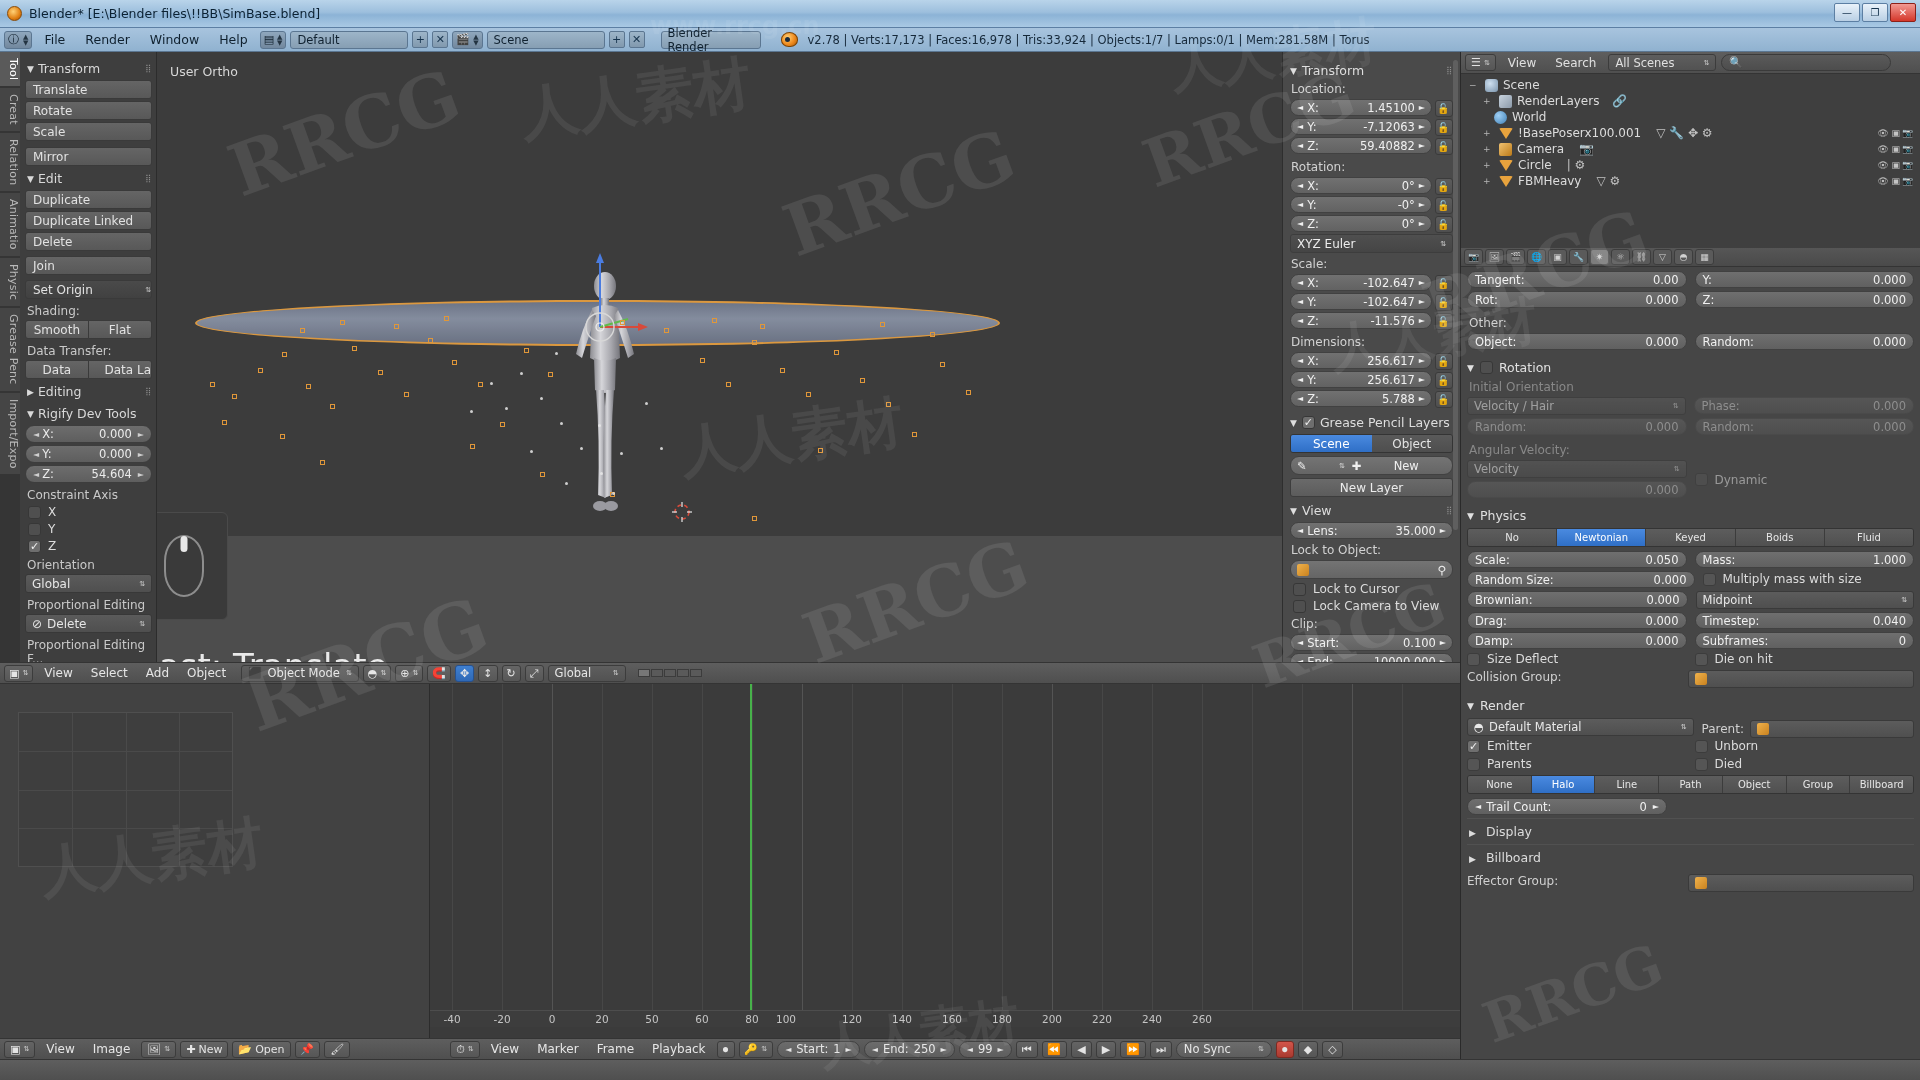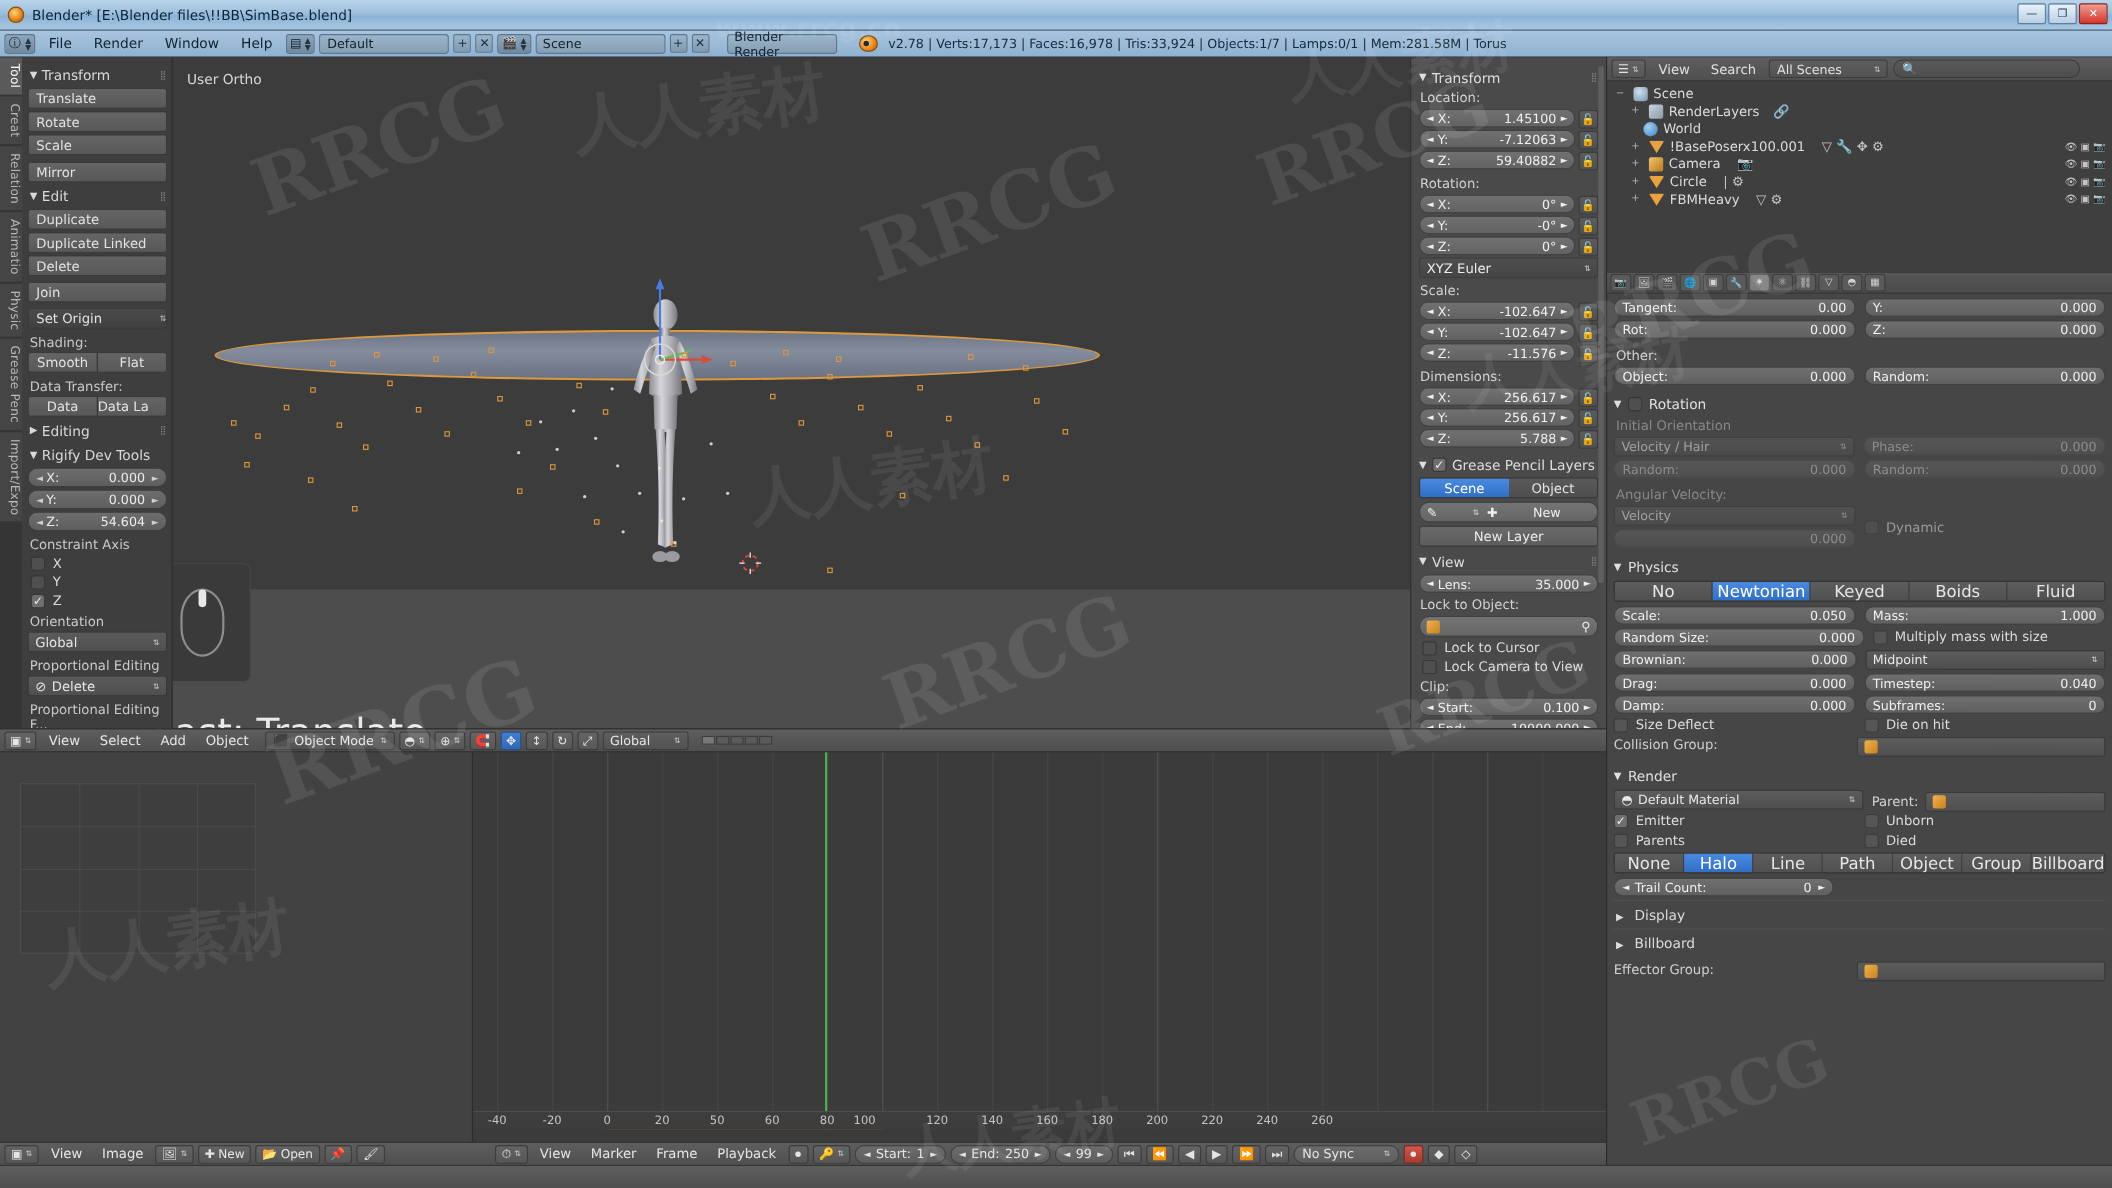--- a/index.html
+++ b/index.html
@@ -256,21 +256,21 @@
     display:flex;align-items:center;height:17px;border-radius:9px;padding:0 7px;margin-bottom:3px;
     background:linear-gradient(to bottom,#6f6f6f,#606060);border:1px solid #414141;
     font-size:11.5px;color:#f0f0f0;
   }
   .pf .val{ margin-left:auto;}
   .pf.dis{ background:linear-gradient(to bottom,#565656,#4e4e4e); color:#8e8e8e; border-color:#4a4a4a;}
   .plabel{ font-size:12px; color:#d0d0d0; margin:5px 0 3px 2px;}
   .plabel.dis{ color:#888;}
   .phead{ font-size:12.5px;color:#e0e0e0; display:flex;align-items:center;gap:6px; margin:7px 0 5px 0;}
   .segbar{ display:flex; width:100%; height:19px; border-radius:3px; overflow:hidden; border:1px solid #343434; margin-bottom:4px;}
-  .segbar > div{ flex:1; display:flex;align-items:center;justify-content:center; font-size:15px;
+  .segbar > div{ flex:1; display:flex;align-items:center;justify-content:center; font-size:10px;
                  background:linear-gradient(to bottom,#5d5d5d,#505050); color:#e6e6e6; border-right:1px solid #3c3c3c;}
   .segbar > div:last-child{ border-right:none;}
   .segbar > div.sel{ background:linear-gradient(to bottom,#4a8ae0,#2f6fc6); color:#fff;}
   .pchk{ display:flex;align-items:center;gap:7px;font-size:12px;color:#dcdcdc;margin-bottom:4px;}
   .pchk .box{ width:13px;height:13px;border-radius:3px;background:#555;border:1px solid #3c3c3c;}
   .pchk .box.on{ background:#6f6f6f;}
   .pchk .box.on::after{content:"✓";font-size:11px;line-height:11px;display:block;text-align:center;color:#f0f0f0;}
   .psel{
     display:flex;align-items:center;gap:5px;width:100%;height:18px;border-radius:3px;
     background:linear-gradient(to bottom,#5c5c5c,#4f4f4f);border:1px solid #3a3a3a;
@@ -534,21 +534,21 @@
             <span class="spin">⇅</span>
           </div>
           <div class="sublabel">Shading:</div>
           <div class="btnrow">
             <div class="btnw" style="text-align:center;padding-left:0">Smooth</div>
             <div class="btnw" style="text-align:center;padding-left:0">Flat</div>
           </div>
           <div class="sublabel">Data Transfer:</div>
           <div class="btnrow">
             <div class="btnw" style="text-align:center;padding-left:0">Data</div>
-            <div class="btnw" style="text-align:left;padding-left:0">Data La</div>
+            <div class="btnw" style="text-align:right;padding-left:0">Data La</div>
           </div>
 
           <div class="sect-head">
             <span class="tri">▶</span>
             <span>Editing</span>
             <span class="grip">⣿</span>
           </div>
           <div class="sect-head">
             <span class="tri">▼</span>
             <span>Rigify Dev Tools</span>

